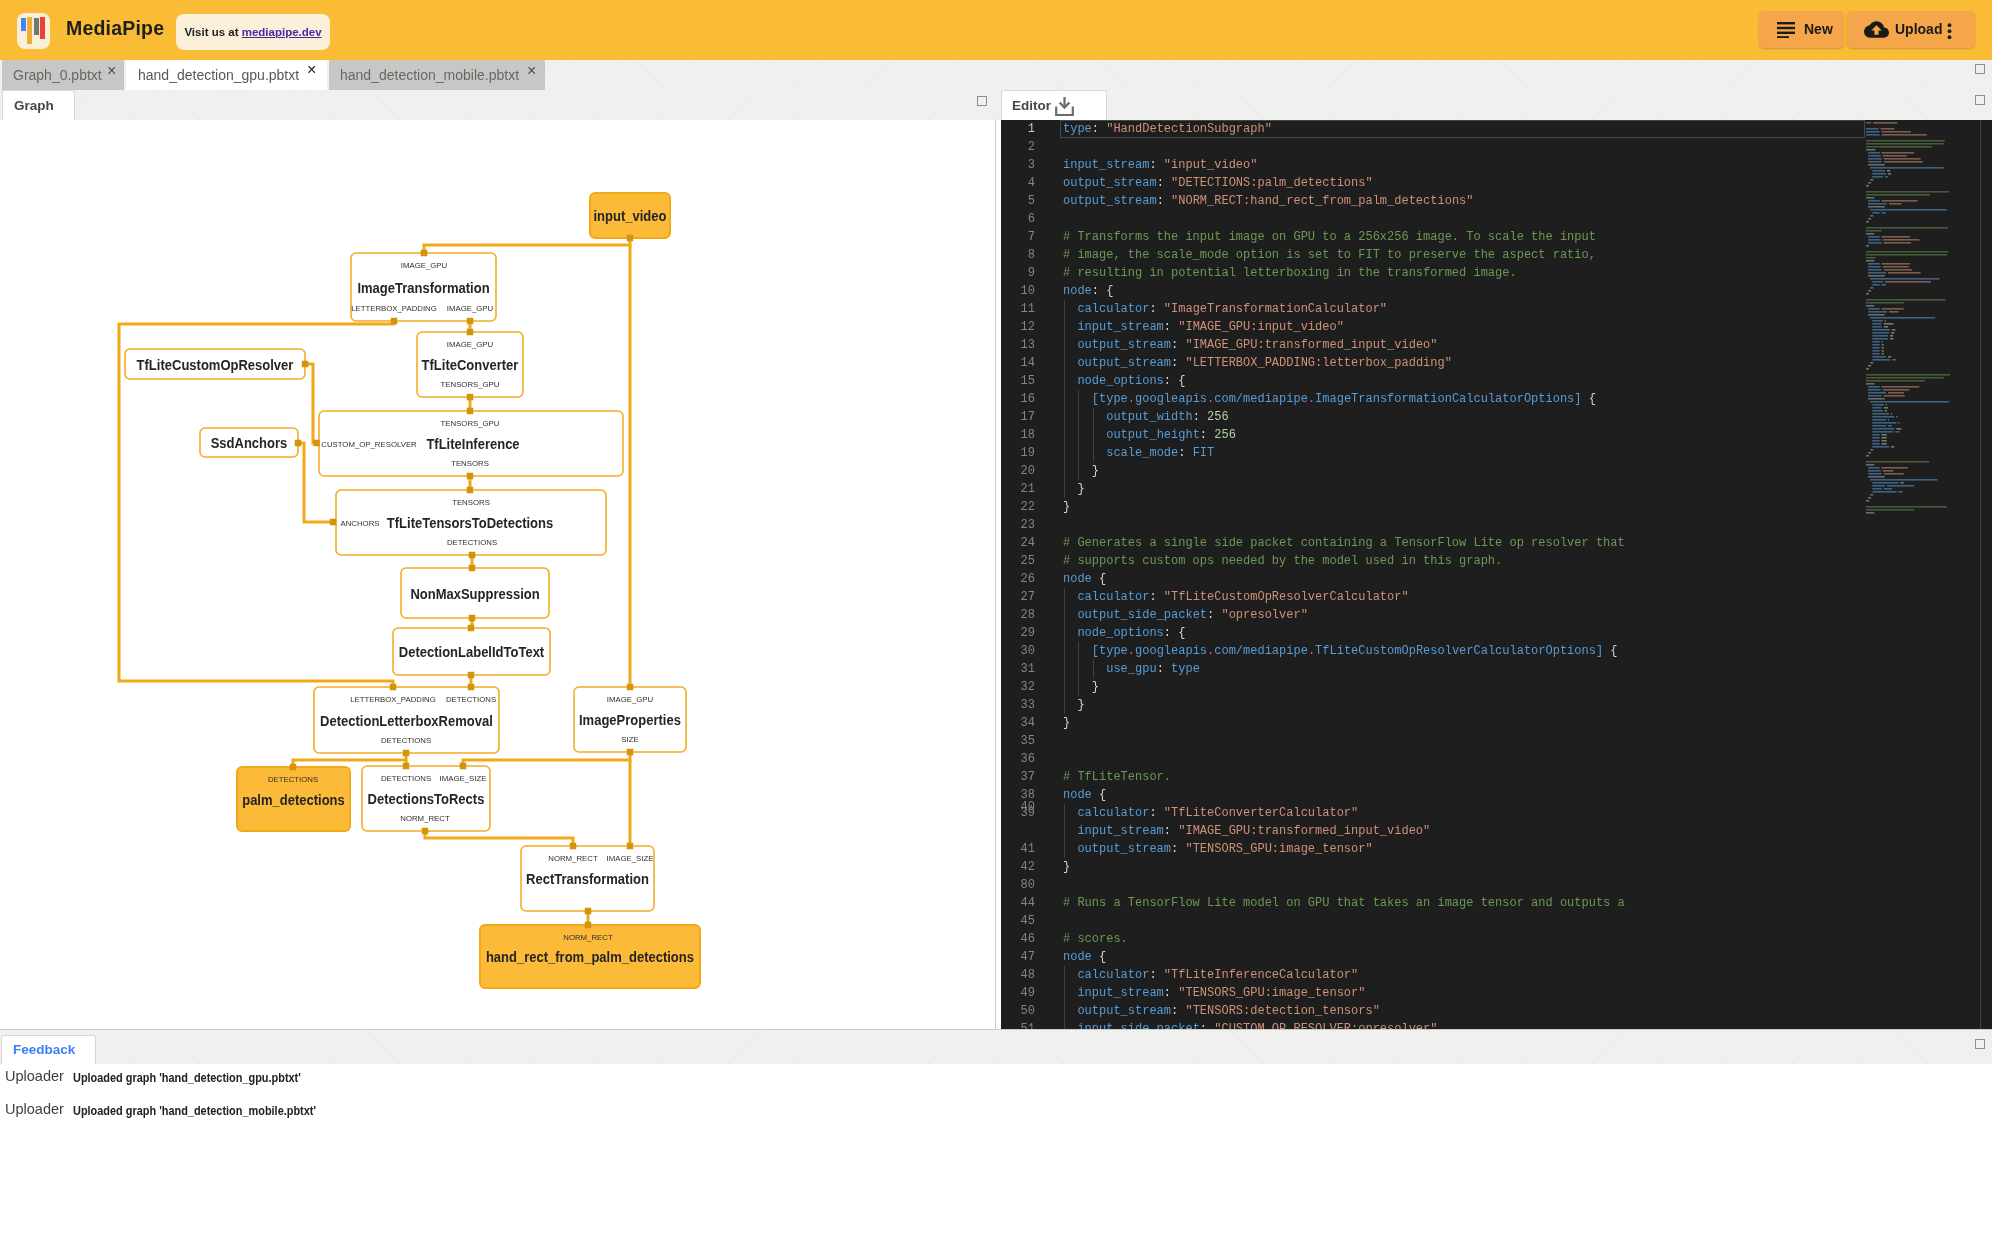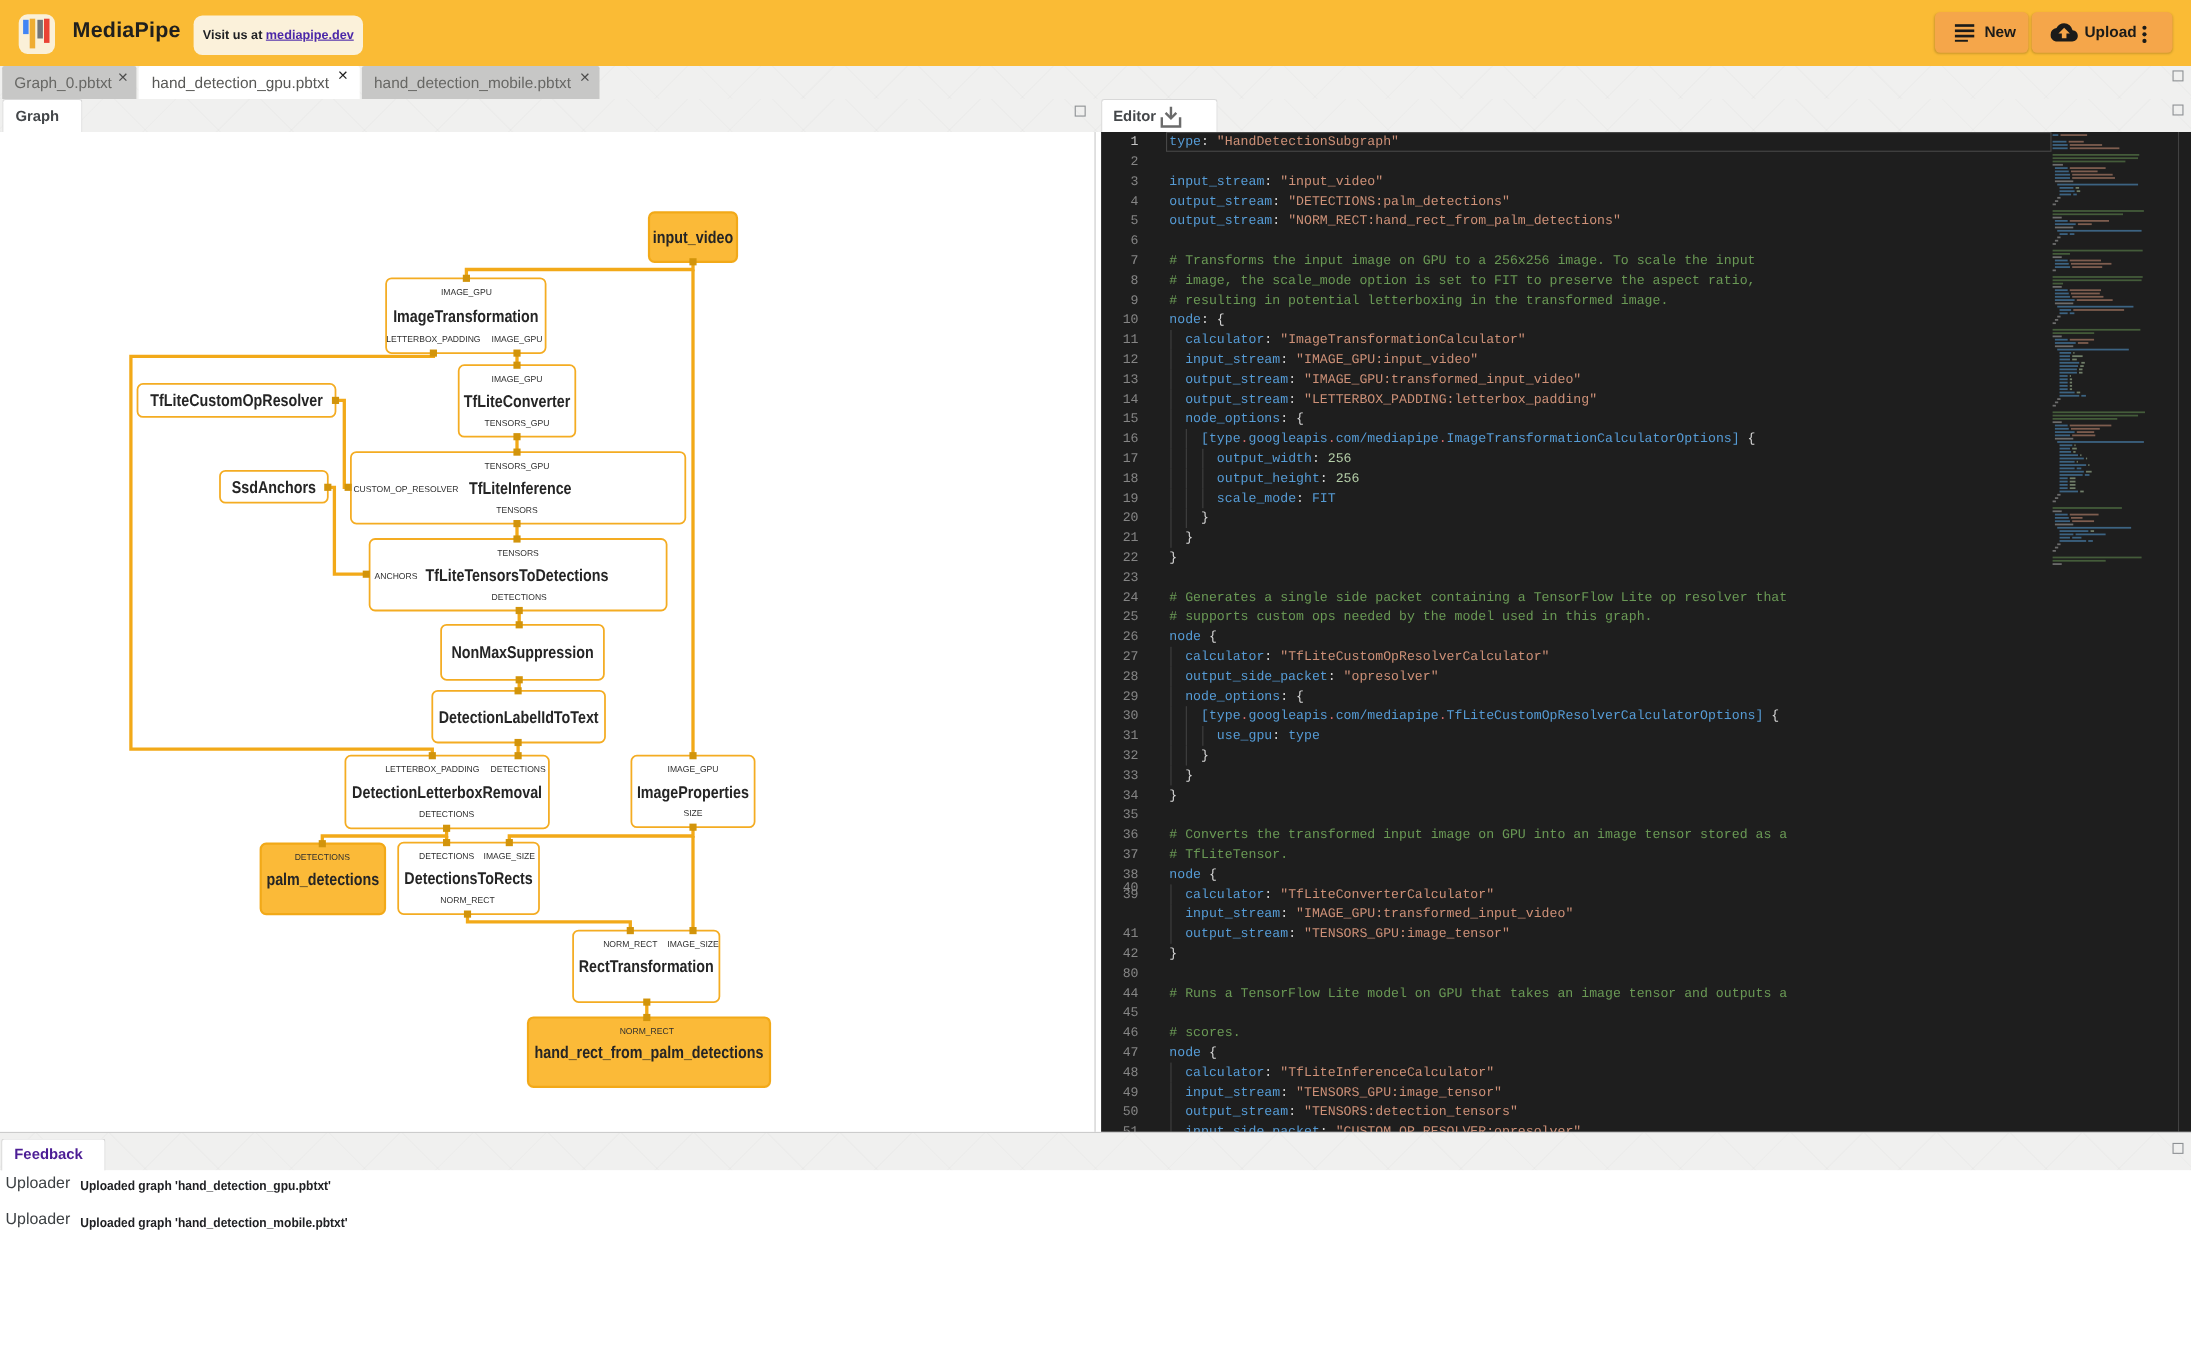--- a/index.html
+++ b/index.html
@@ -35,21 +35,21 @@
   font-family:"Liberation Mono",monospace;font-size:12px;color:#858585}
 .lnc{color:#C6C6C6}
 .cl{position:absolute;left:62px;height:18px;line-height:18px;white-space:pre;
   font-family:"Liberation Mono",monospace;font-size:12px;color:#D4D4D4}
 .k{color:#569CD6}.s{color:#CE9178}.c{color:#6A9955}.n{color:#B5CEA8}.p{color:#D4D4D4}.r{color:#D16969}
 .ig{position:absolute;width:1px;height:18px;background:#404040}
 .curline{position:absolute;left:59px;top:0;width:805px;height:18px;border:1px solid #474747}
 .mmline{position:absolute;left:979px;top:0;width:1px;height:909px;background:#424242}
 .fbrow{position:absolute;left:0;top:1029px;width:1992px;height:35px;border-top:1px solid #CCCCCC}
 .fbtab{position:absolute;left:1px;top:5px;width:95px;height:30px;background:#fff;border:1px solid #D8D8D8;border-bottom:none;
-  border-radius:3px 3px 0 0;font-size:13.5px;font-weight:bold;color:#4c1d95;line-height:28px;padding-left:11px}
+  border-radius:3px 3px 0 0;font-size:13.5px;font-weight:bold;color:#3b82f6;line-height:28px;padding-left:11px}
 .fbcontent{position:absolute;left:0;top:1064px;width:1992px;height:178px;background:#fff}
 .uplabel{position:absolute;left:5px;font-size:14.5px;color:#3C4043;line-height:16px}
 .upmsg{position:absolute;left:73px;font-size:12px;font-weight:bold;color:#202124;line-height:16px;transform:scaleX(0.91);transform-origin:left center}
 </style></head>
 <body>
 <div class="topbar">
   <div class="logo">
     <i style="left:3.5px;top:4.5px;width:5.5px;height:13.5px;background:#4285F4"></i>
     <i style="left:10px;top:4px;width:5px;height:27px;background:#EFAD33"></i>
     <i style="left:16.5px;top:4.5px;width:5.5px;height:17.5px;background:#747578"></i>
@@ -296,21 +296,20 @@
 <div class="cl" style="top:558px">    <span class="p">}</span></div>
 <div class="ig" style="left:63.0px;top:558px"></div>
 <div class="ig" style="left:77.4px;top:558px"></div>
 <div class="ln" style="top:576px">33</div>
 <div class="cl" style="top:576px">  <span class="p">}</span></div>
 <div class="ig" style="left:63.0px;top:576px"></div>
 <div class="ln" style="top:594px">34</div>
 <div class="cl" style="top:594px"><span class="p">}</span></div>
 <div class="ln" style="top:612px">35</div>
 <div class="ln" style="top:630px">36</div>
-<div class="cl" style="top:630px"><span class="c"># Converts the transformed input image on GPU into an image tensor stored as a</span></div>
 <div class="ln" style="top:648px">37</div>
 <div class="cl" style="top:648px"><span class="c"># TfLiteTensor.</span></div>
 <div class="ln" style="top:666px">38</div>
 <div class="cl" style="top:666px"><span class="k">node</span> <span class="p">{</span></div>
 <div class="ln" style="top:684px">39</div>
 <div class="cl" style="top:684px">  <span class="k">calculator</span><span class="p">:</span> <span class="s">"TfLiteConverterCalculator"</span></div>
 <div class="ig" style="left:63.0px;top:684px"></div>
 <div class="ln" style="top:678px">40</div>
 <div class="cl" style="top:702px">  <span class="k">input_stream</span><span class="p">:</span> <span class="s">"IMAGE_GPU:transformed_input_video"</span></div>
 <div class="ig" style="left:63.0px;top:702px"></div>

